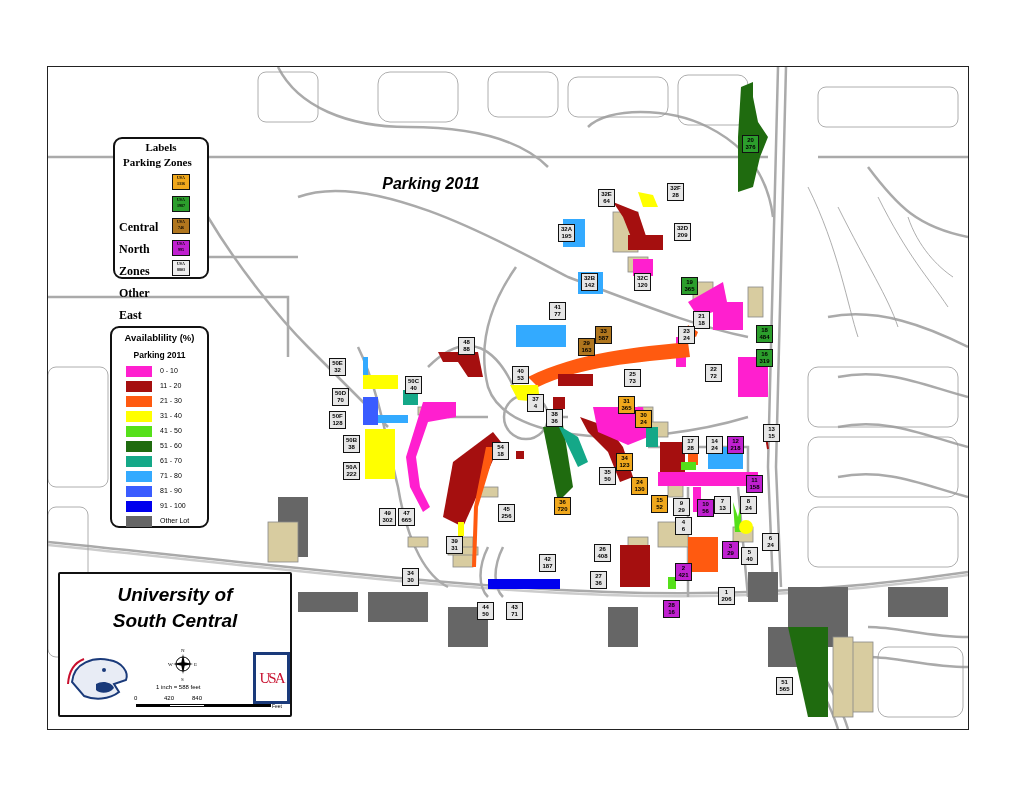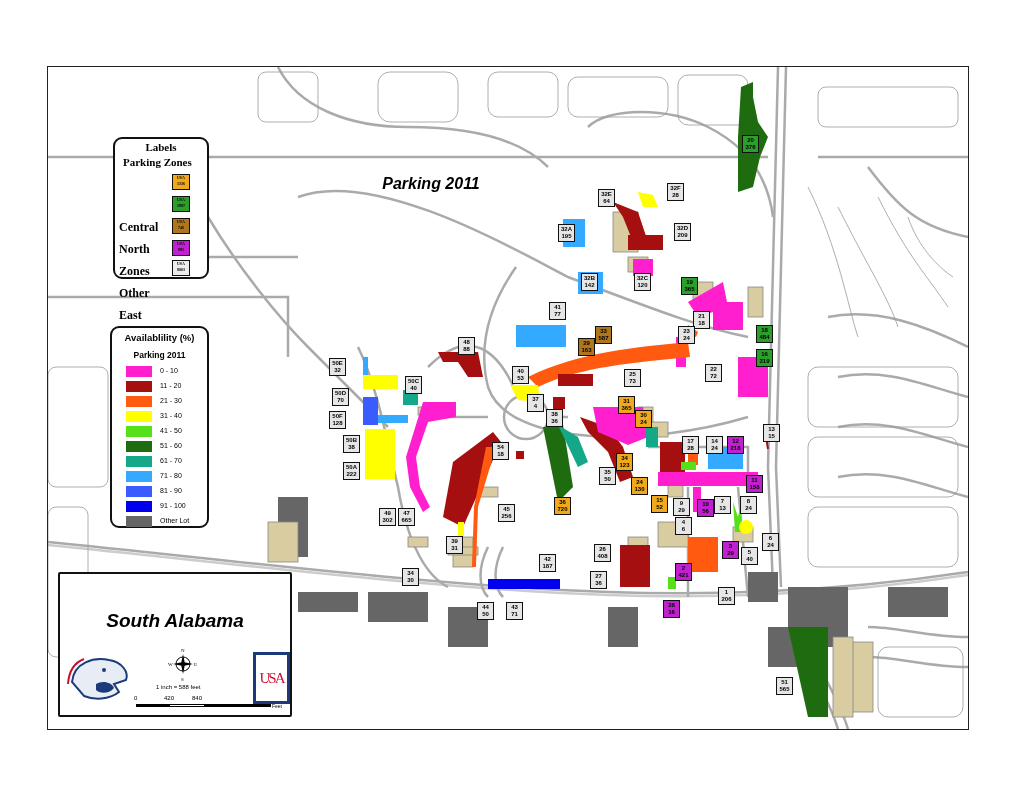--- a/index.html
+++ b/index.html
@@ -205,21 +205,22 @@
     <div class="avail-row" style="top:97px;"><span class="avail-sw" style="background:#55e01a;"></span><span>41 - 50</span></div>
     <div class="avail-row" style="top:112px;"><span class="avail-sw" style="background:#1f6b0f;"></span><span>51 - 60</span></div>
     <div class="avail-row" style="top:127px;"><span class="avail-sw" style="background:#14a888;"></span><span>61 - 70</span></div>
     <div class="avail-row" style="top:142px;"><span class="avail-sw" style="background:#33aaff;"></span><span>71 - 80</span></div>
     <div class="avail-row" style="top:157px;"><span class="avail-sw" style="background:#3a5cff;"></span><span>81 - 90</span></div>
     <div class="avail-row" style="top:172px;"><span class="avail-sw" style="background:#0000ee;"></span><span>91 - 100</span></div>
     <div class="avail-row" style="top:187px;"><span class="avail-sw" style="background:#666;"></span><span>Other Lot</span></div>
   </div>
 
   <div class="legend-box" style="left:10px;top:505px;width:230px;height:141px;border-radius:2px;">
-    <div style="position:absolute;top:36px;width:100%;text-align:center;font-size:19px;font-weight:bold;font-style:italic;">South Alabama</div>
+    <div style="position:absolute;top:10px;width:100%;text-align:center;font-size:19px;font-weight:bold;font-style:italic;">University of</div>
+    <div style="position:absolute;top:36px;width:100%;text-align:center;font-size:19px;font-weight:bold;font-style:italic;">South Central</div>
 
     <svg style="position:absolute;left:4px;top:78px;" width="70" height="52">
       <path d="M8,30 C10,10 30,5 45,8 C58,10 65,20 62,28 L50,32 L55,40 C45,48 30,48 20,44 Z" fill="#e8ecf5" stroke="#1a3a7a" stroke-width="2"></path>
       <path d="M4,32 C5,18 12,10 20,7" fill="none" stroke="#c8102e" stroke-width="2"></path>
       <path d="M32,32 C38,28 48,30 50,36 C45,42 36,42 32,38 Z" fill="#1a3a7a"></path>
       <circle cx="40" cy="18" r="2" fill="#1a3a7a"></circle>
     </svg>
 
     <svg style="position:absolute;left:108px;top:72px;" width="30" height="36">
       <circle cx="15" cy="18" r="7" fill="none" stroke="#000" stroke-width="1"></circle>

